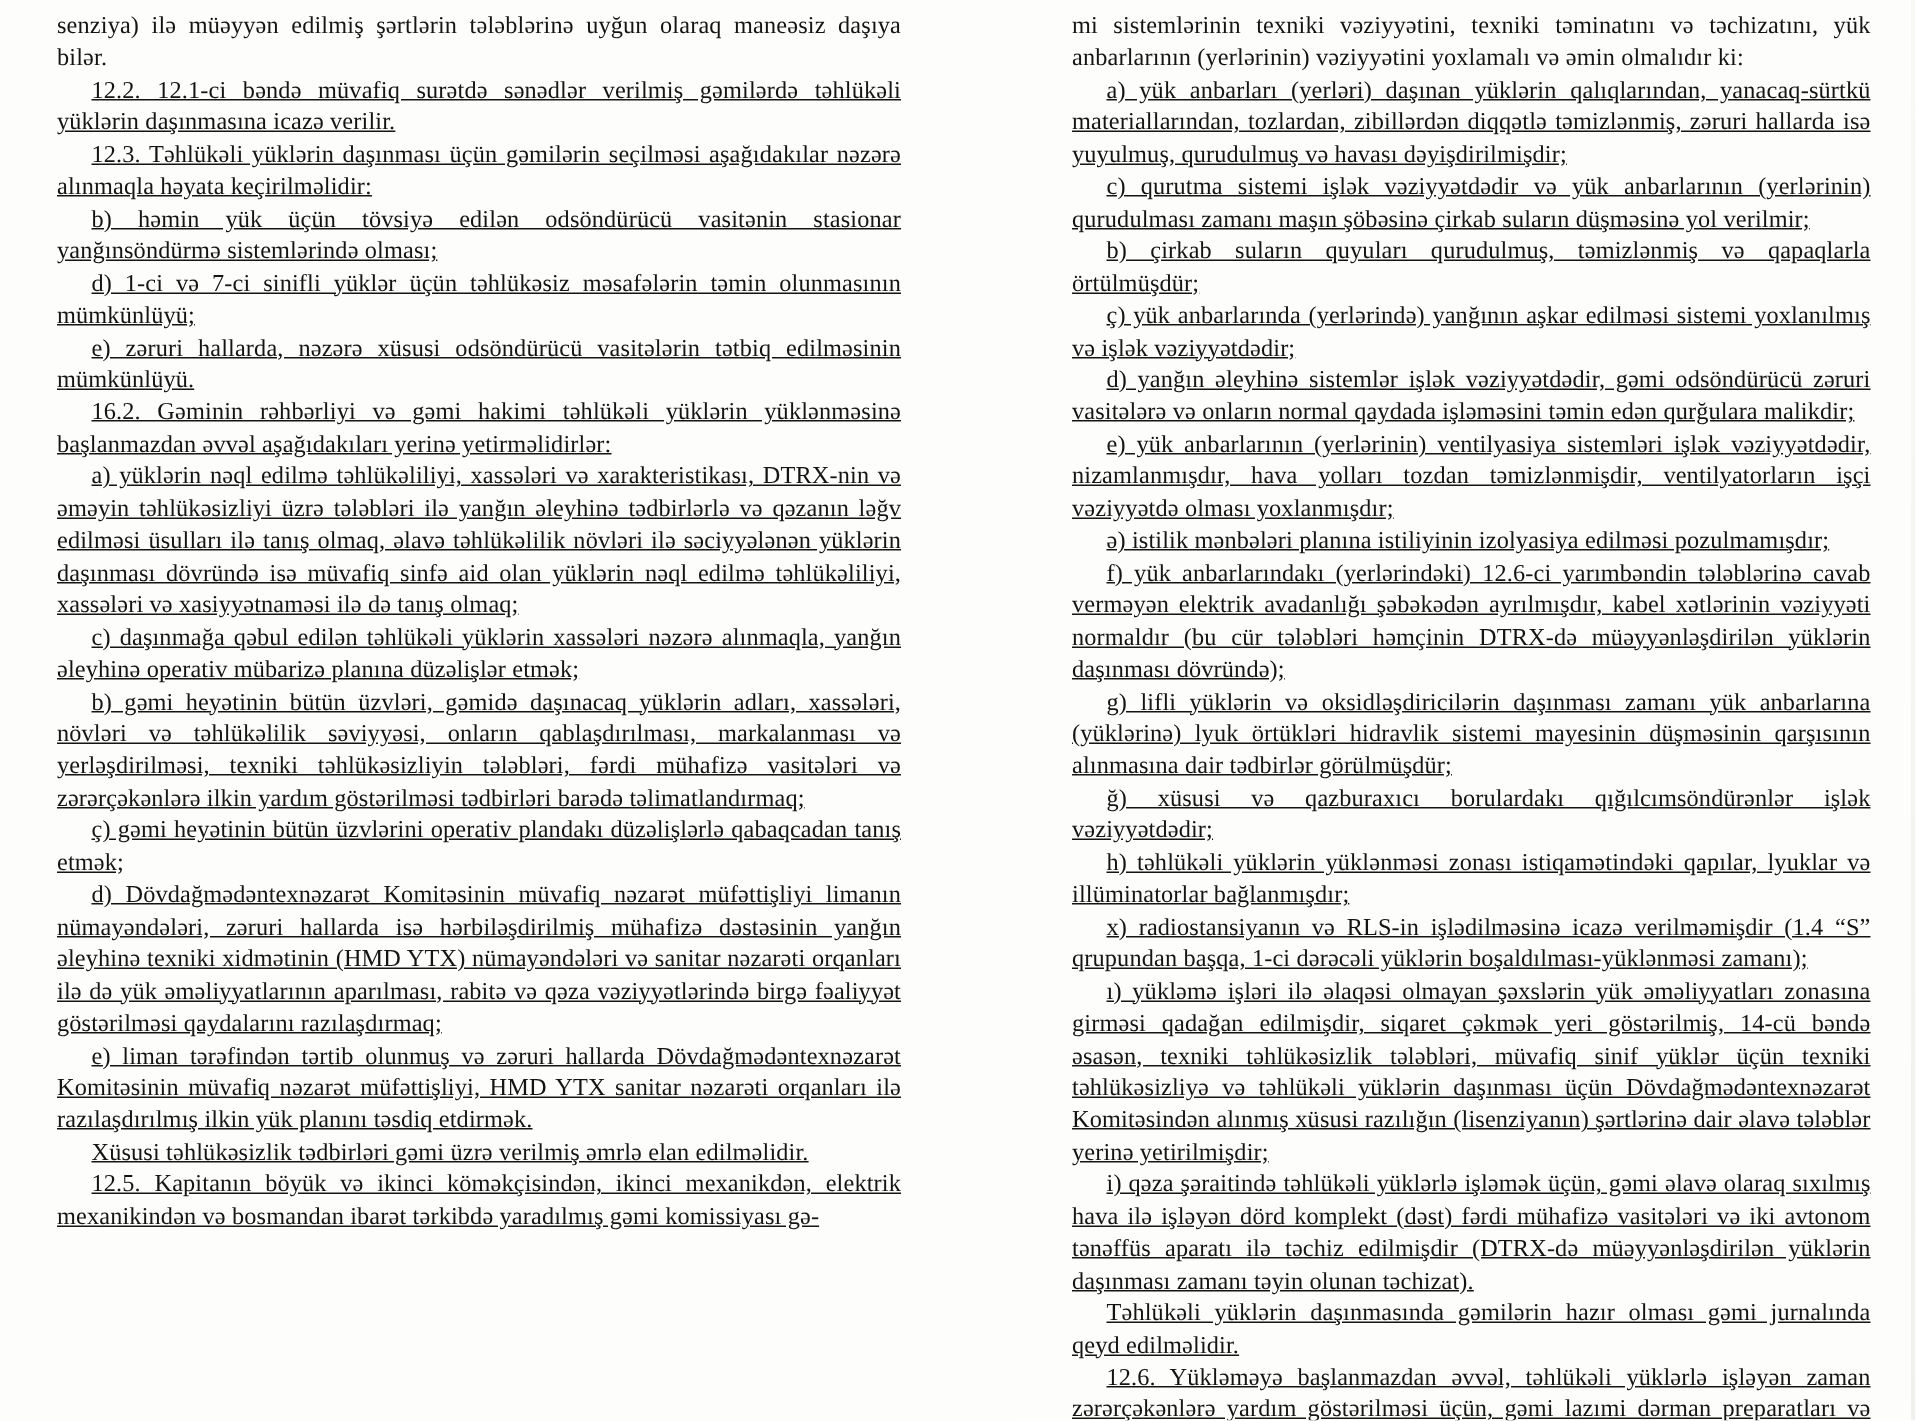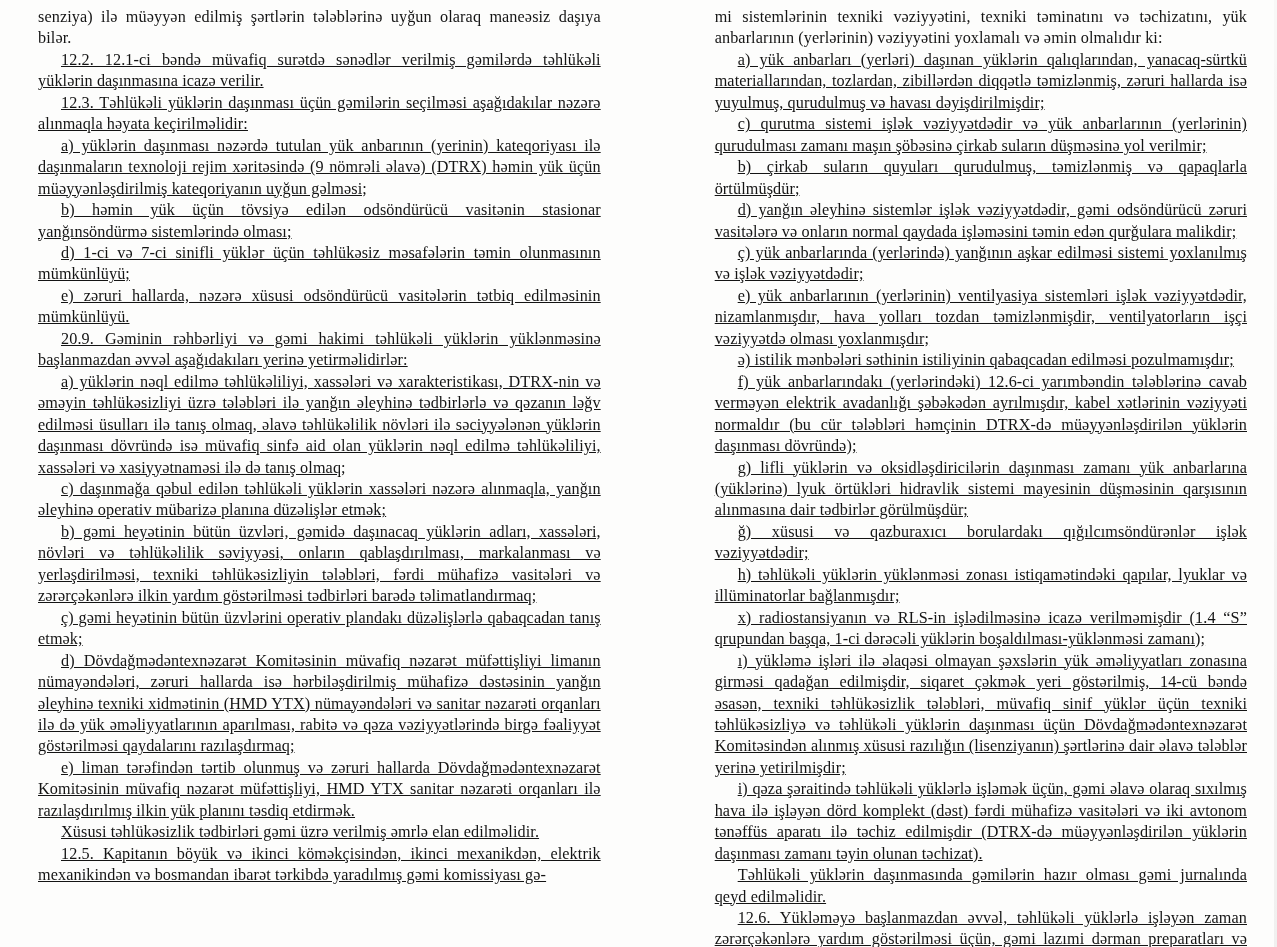--- a/index.html
+++ b/index.html
@@ -49,43 +49,42 @@
 </style>
 </head>
 <body>
 
 <div class="page">
   <div class="columns">
     <div class="col col-left">
         <p>senziya) ilə müəyyən edilmiş şərtlərin tələblərinə uyğun olaraq maneəsiz daşıya bilər.</p>
         <p class="indent">12.2. 12.1-ci bəndə müvafiq surətdə sənədlər verilmiş gəmilərdə təhlükəli yüklərin daşınmasına icazə verilir.</p>
         <p class="indent">12.3. Təhlükəli yüklərin daşınması üçün gəmilərin seçilməsi aşağıdakılar nəzərə alınmaqla həyata keçirilməlidir:</p>
-        <p class="indent">a) yüklərin daşınması nəzərdə tutulan yük anbarının (yerinin) kateqoriyası ilə daşınmaların texnoloji rejim xəritəsində (9 nömrəli əlavə) (DTRX) həmin yük üçün müəyyənləşdirilmiş kateqoriyanın uyğun gəlməsi;</p>
         <p class="indent">b) həmin yük üçün tövsiyə edilən odsöndürücü vasitənin stasionar yanğınsöndürmə sistemlərində olması;</p>
         <p class="indent">d) 1-ci və 7-ci sinifli yüklər üçün təhlükəsiz məsafələrin təmin olunmasının mümkünlüyü;</p>
         <p class="indent">e) zəruri hallarda, nəzərə xüsusi odsöndürücü vasitələrin tətbiq edilməsinin mümkünlüyü.</p>
-        <p class="indent">20.9. Gəminin rəhbərliyi və gəmi hakimi təhlükəli yüklərin yüklənməsinə başlanmazdan əvvəl aşağıdakıları yerinə yetirməlidirlər:</p>
+        <p class="indent">16.2. Gəminin rəhbərliyi və gəmi hakimi təhlükəli yüklərin yüklənməsinə başlanmazdan əvvəl aşağıdakıları yerinə yetirməlidirlər:</p>
         <p class="indent">a) yüklərin nəql edilmə təhlükəliliyi, xassələri və xarakteristikası, DTRX-nin və əməyin təhlükəsizliyi üzrə tələbləri ilə yanğın əleyhinə tədbirlərlə və qəzanın ləğv edilməsi üsulları ilə tanış olmaq, əlavə təhlükəlilik növləri ilə səciyyələnən yüklərin daşınması dövründə isə müvafiq sinfə aid olan yüklərin nəql edilmə təhlükəliliyi, xassələri və xasiyyətnaməsi ilə də tanış olmaq;</p>
         <p class="indent">c) daşınmağa qəbul edilən təhlükəli yüklərin xassələri nəzərə alınmaqla, yanğın əleyhinə operativ mübarizə planına düzəlişlər etmək;</p>
         <p class="indent">b) gəmi heyətinin bütün üzvləri, gəmidə daşınacaq yüklərin adları, xassələri, növləri və təhlükəlilik səviyyəsi, onların qablaşdırılması, markalanması və yerləşdirilməsi, texniki təhlükəsizliyin tələbləri, fərdi mühafizə vasitələri və zərərçəkənlərə ilkin yardım göstərilməsi tədbirləri barədə təlimatlandırmaq;</p>
         <p class="indent">ç) gəmi heyətinin bütün üzvlərini operativ plandakı düzəlişlərlə qabaqcadan tanış etmək;</p>
         <p class="indent">d) Dövdağmədəntexnəzarət Komitəsinin müvafiq nəzarət müfəttişliyi limanın nümayəndələri, zəruri hallarda isə hərbiləşdirilmiş mühafizə dəstəsinin yanğın əleyhinə texniki xidmətinin (HMD YTX) nümayəndələri və sanitar nəzarəti orqanları ilə də yük əməliyyatlarının aparılması, rabitə və qəza vəziyyətlərində birgə fəaliyyət göstərilməsi qaydalarını razılaşdırmaq;</p>
         <p class="indent">e) liman tərəfindən tərtib olunmuş və zəruri hallarda Dövdağmədəntexnəzarət Komitəsinin müvafiq nəzarət müfəttişliyi, HMD YTX sanitar nəzarəti orqanları ilə razılaşdırılmış ilkin yük planını təsdiq etdirmək.</p>
         <p class="indent">Xüsusi təhlükəsizlik tədbirləri gəmi üzrə verilmiş əmrlə elan edilməlidir.</p>
         <p class="indent">12.5. Kapitanın böyük və ikinci köməkçisindən, ikinci mexanikdən, elektrik mexanikindən və bosmandan ibarət tərkibdə yaradılmış gəmi komissiyası gə-</p>
       </div>
     <div class="col col-right">
         <p>mi sistemlərinin texniki vəziyyətini, texniki təminatını və təchizatını, yük anbarlarının (yerlərinin) vəziyyətini yoxlamalı və əmin olmalıdır ki:</p>
         <p class="indent">a) yük anbarları (yerləri) daşınan yüklərin qalıqlarından, yanacaq-sürtkü materiallarından, tozlardan, zibillərdən diqqətlə təmizlənmiş, zəruri hallarda isə yuyulmuş, qurudulmuş və havası dəyişdirilmişdir;</p>
         <p class="indent">c) qurutma sistemi işlək vəziyyətdədir və yük anbarlarının (yerlərinin) qurudulması zamanı maşın şöbəsinə çirkab suların düşməsinə yol verilmir;</p>
         <p class="indent">b) çirkab suların quyuları qurudulmuş, təmizlənmiş və qapaqlarla örtülmüşdür;</p>
+        <p class="indent">ç) yük anbarlarında (yerlərində) yanğının aşkar edilməsi sistemi yoxlanılmış və işlək vəziyyətdədir;</p>
         <p class="indent">d) yanğın əleyhinə sistemlər işlək vəziyyətdədir, gəmi odsöndürücü zəruri vasitələrə və onların normal qaydada işləməsini təmin edən qurğulara malikdir;</p>
-        <p class="indent">ç) yük anbarlarında (yerlərində) yanğının aşkar edilməsi sistemi yoxlanılmış və işlək vəziyyətdədir;</p>
         <p class="indent">e) yük anbarlarının (yerlərinin) ventilyasiya sistemləri işlək vəziyyətdədir, nizamlanmışdır, hava yolları tozdan təmizlənmişdir, ventilyatorların işçi vəziyyətdə olması yoxlanmışdır;</p>
-        <p class="indent">ə) istilik mənbələri səthinin istiliyinin qabaqcadan edilməsi pozulmamışdır;</p>
+        <p class="indent">ə) istilik mənbələri planına istiliyinin izolyasiya edilməsi pozulmamışdır;</p>
         <p class="indent">f) yük anbarlarındakı (yerlərindəki) 12.6-ci yarımbəndin tələblərinə cavab verməyən elektrik avadanlığı şəbəkədən ayrılmışdır, kabel xətlərinin vəziyyəti normaldır (bu cür tələbləri həmçinin DTRX-də müəyyənləşdirilən yüklərin daşınması dövründə);</p>
         <p class="indent">g) lifli yüklərin və oksidləşdiricilərin daşınması zamanı yük anbarlarına (yüklərinə) lyuk örtükləri hidravlik sistemi mayesinin düşməsinin qarşısının alınmasına dair tədbirlər görülmüşdür;</p>
         <p class="indent">ğ) xüsusi və qazburaxıcı borulardakı qığılcımsöndürənlər işlək vəziyyətdədir;</p>
         <p class="indent">h) təhlükəli yüklərin yüklənməsi zonası istiqamətindəki qapılar, lyuklar və illüminatorlar bağlanmışdır;</p>
         <p class="indent">x) radiostansiyanın və RLS-in işlədilməsinə icazə verilməmişdir (1.4 “S” qrupundan başqa, 1-ci dərəcəli yüklərin boşaldılması-yüklənməsi zamanı);</p>
         <p class="indent">ı) yükləmə işləri ilə əlaqəsi olmayan şəxslərin yük əməliyyatları zonasına girməsi qadağan edilmişdir, siqaret çəkmək yeri göstərilmiş, 14-cü bəndə əsasən, texniki təhlükəsizlik tələbləri, müvafiq sinif yüklər üçün texniki təhlükəsizliyə və təhlükəli yüklərin daşınması üçün Dövdağmədəntexnəzarət Komitəsindən alınmış xüsusi razılığın (lisenziyanın) şərtlərinə dair əlavə tələblər yerinə yetirilmişdir;</p>
         <p class="indent">i) qəza şəraitində təhlükəli yüklərlə işləmək üçün, gəmi əlavə olaraq sıxılmış hava ilə işləyən dörd komplekt (dəst) fərdi mühafizə vasitələri və iki avtonom tənəffüs aparatı ilə təchiz edilmişdir (DTRX-də müəyyənləşdirilən yüklərin daşınması zamanı təyin olunan təchizat).</p>
         <p class="indent">Təhlükəli yüklərin daşınmasında gəmilərin hazır olması gəmi jurnalında qeyd edilməlidir.</p>
         <p class="indent">12.6. Yükləməyə başlanmazdan əvvəl, təhlükəli yüklərlə işləyən zaman zərərçəkənlərə yardım göstərilməsi üçün, gəmi lazımi dərman preparatları və antidotlarla işləyənləri, müvafiq yüklər üçün tövsiyə edilən fərdi mühafizə vasitələri ilə, odsöndürücü xüsusi vasitələrlə, habelə təhlükəli yüklər dağıldıqda,</p>
       </div>

